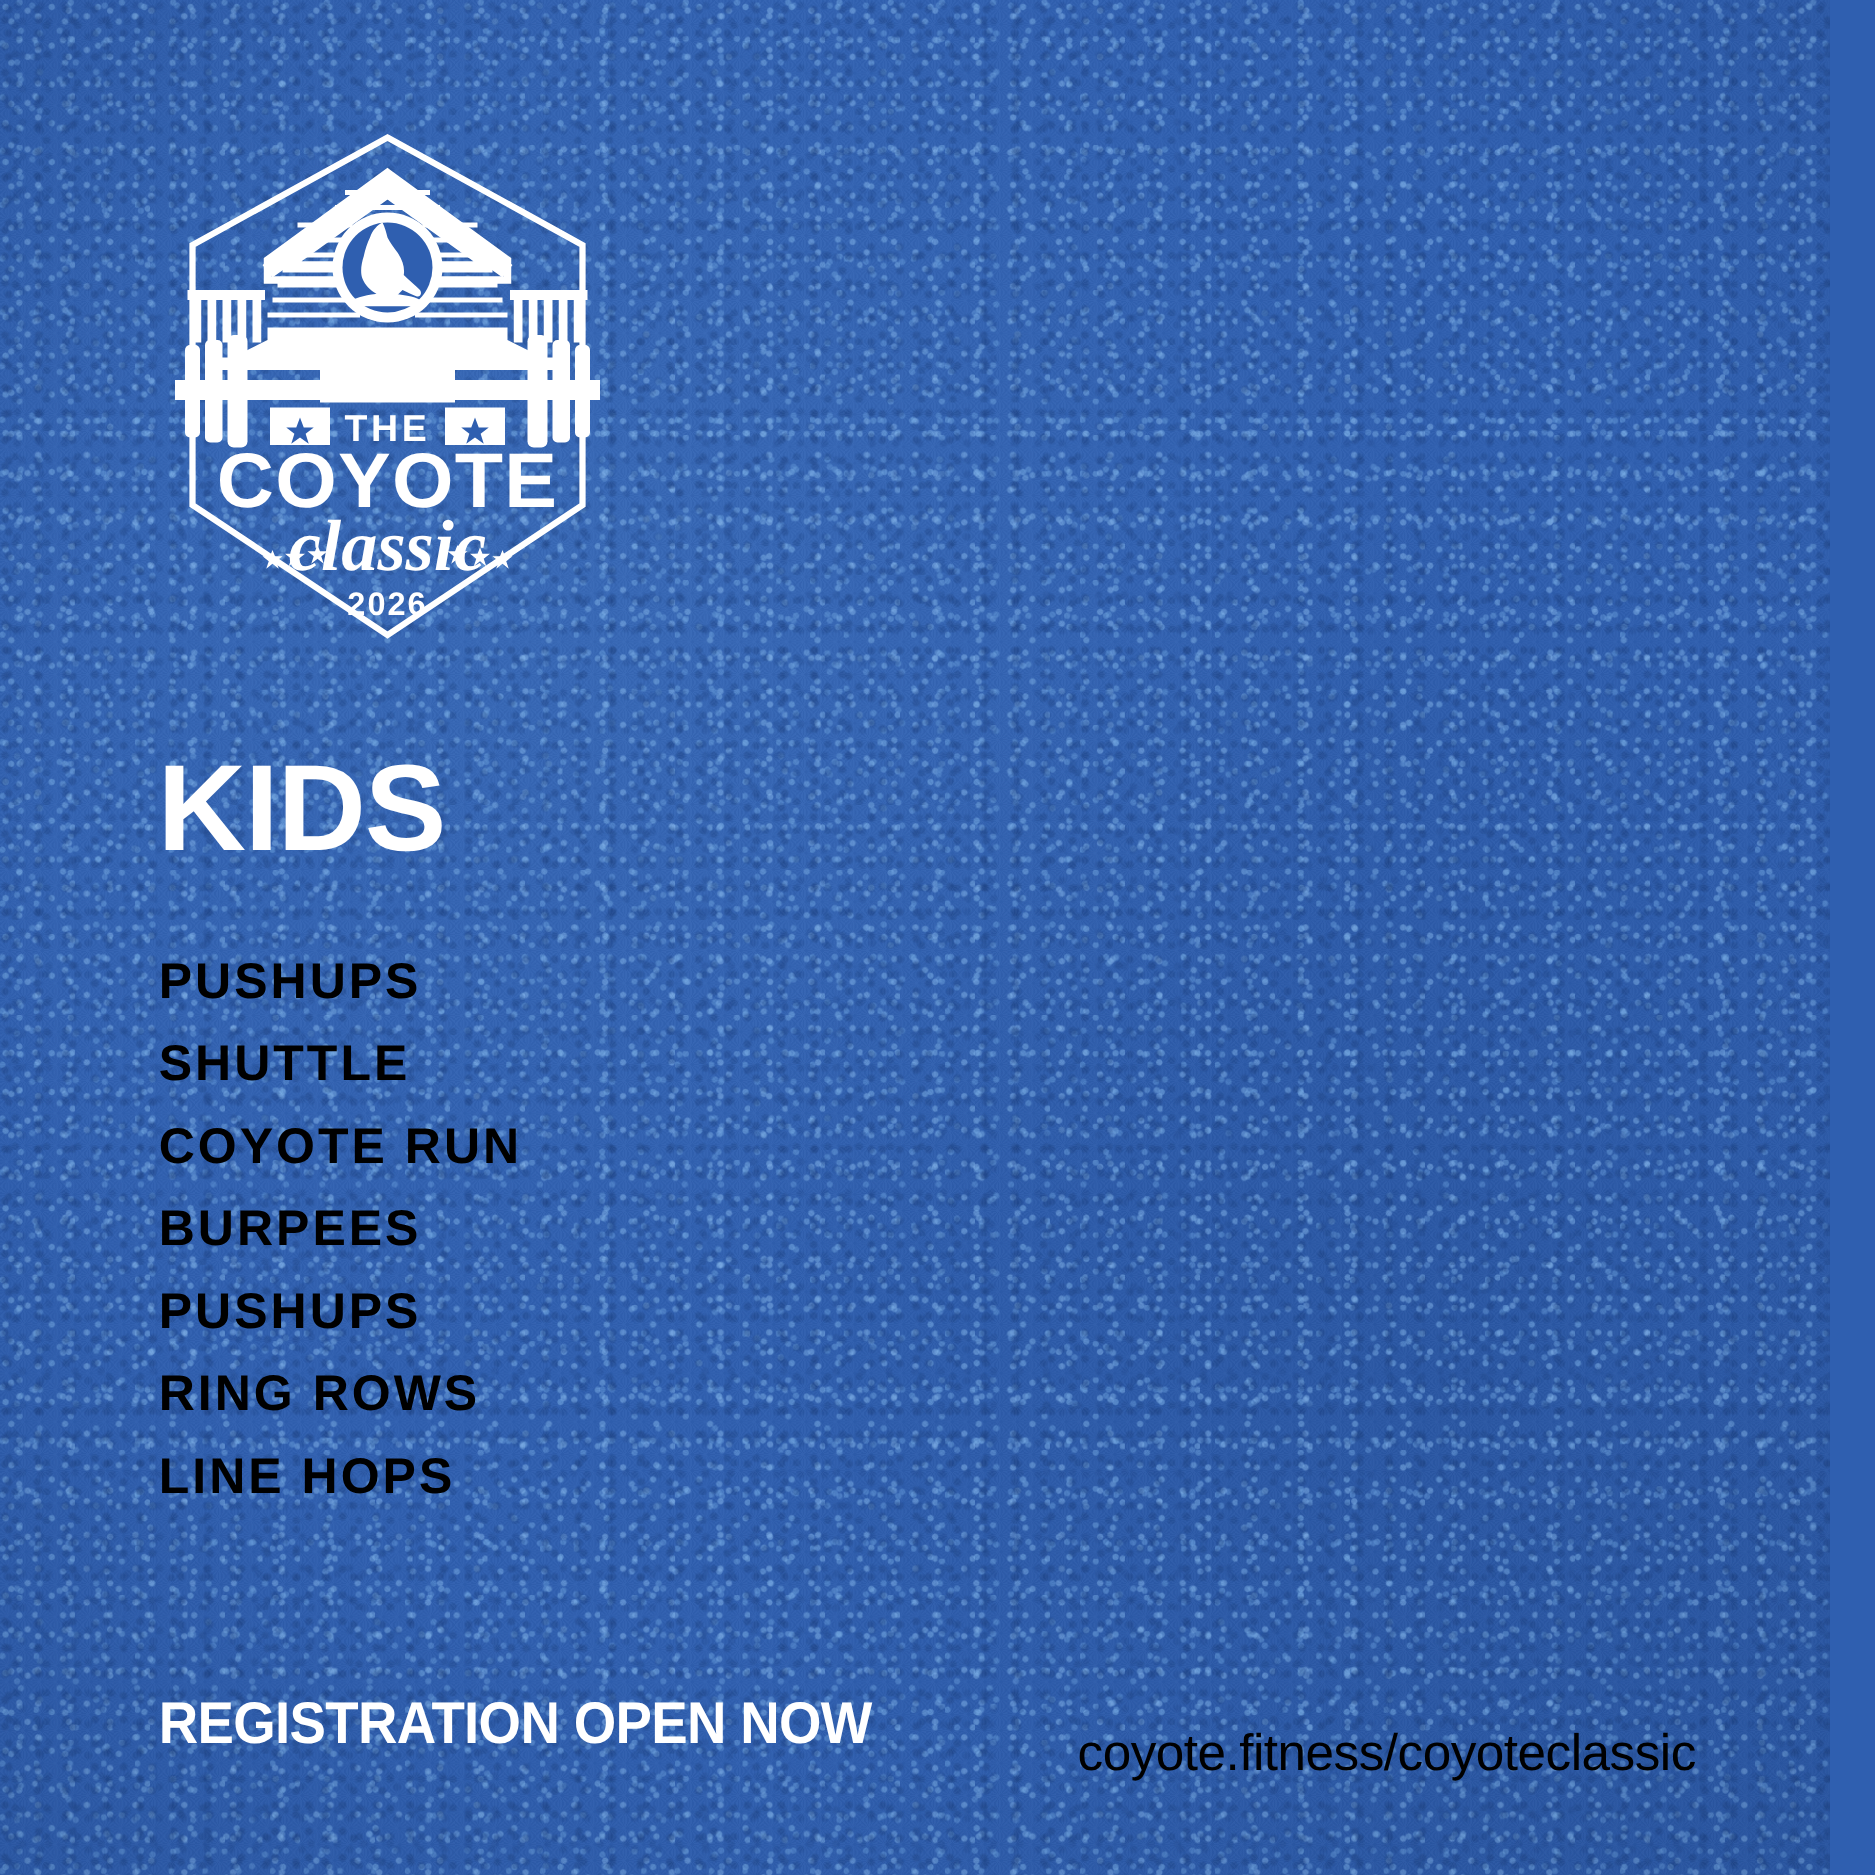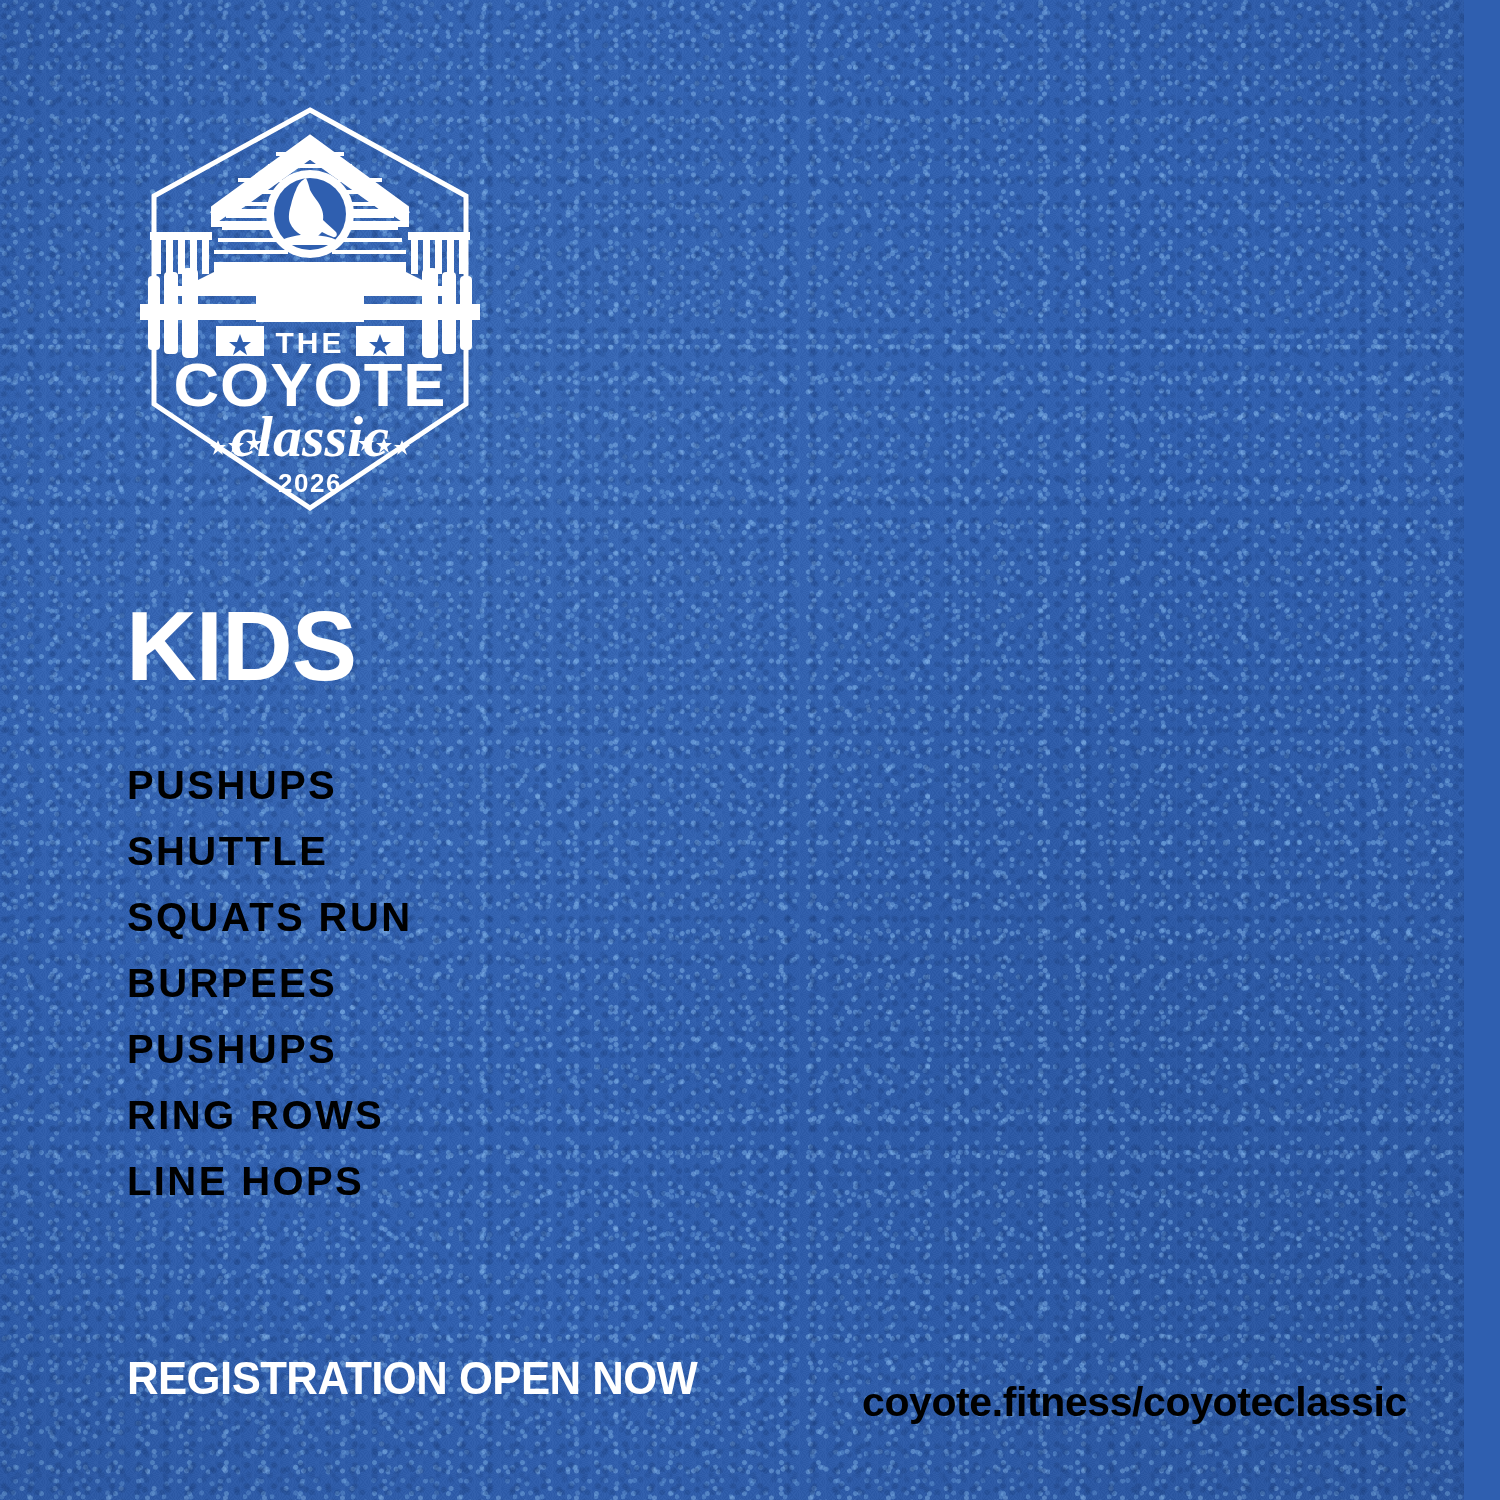--- a/index.html
+++ b/index.html
@@ -149,21 +149,21 @@
     white-space: nowrap;
     transform: scaleX(0.93);
     transform-origin: left center;
   }
 
   #site-url {
     left: 862px;
     top: 1378px;
     font-size: 41px;
     line-height: 48px;
-    font-weight: 700;
+    font-weight: 400;
     color: #000000;
     letter-spacing: -0.4px;
     white-space: nowrap;
   }
 </style>
 </head>
 <body>
 
 <div id="poster">
 
@@ -298,21 +298,21 @@
       </g>
     </svg>
   </div>
 
 
   <div class="layer" id="kids-heading">KIDS</div>
 
   <ul class="layer" id="movement-list">
     <li>PUSHUPS</li>
     <li>SHUTTLE</li>
-    <li>SQUATS RUN</li>
+    <li>COYOTE RUN</li>
     <li>BURPEES</li>
     <li>PUSHUPS</li>
     <li>RING ROWS</li>
     <li>LINE HOPS</li>
   </ul>
 
   <div class="layer" id="registration-note">REGISTRATION OPEN NOW</div>
 
   <div class="layer" id="site-url">coyote.fitness/coyoteclassic</div>
 

